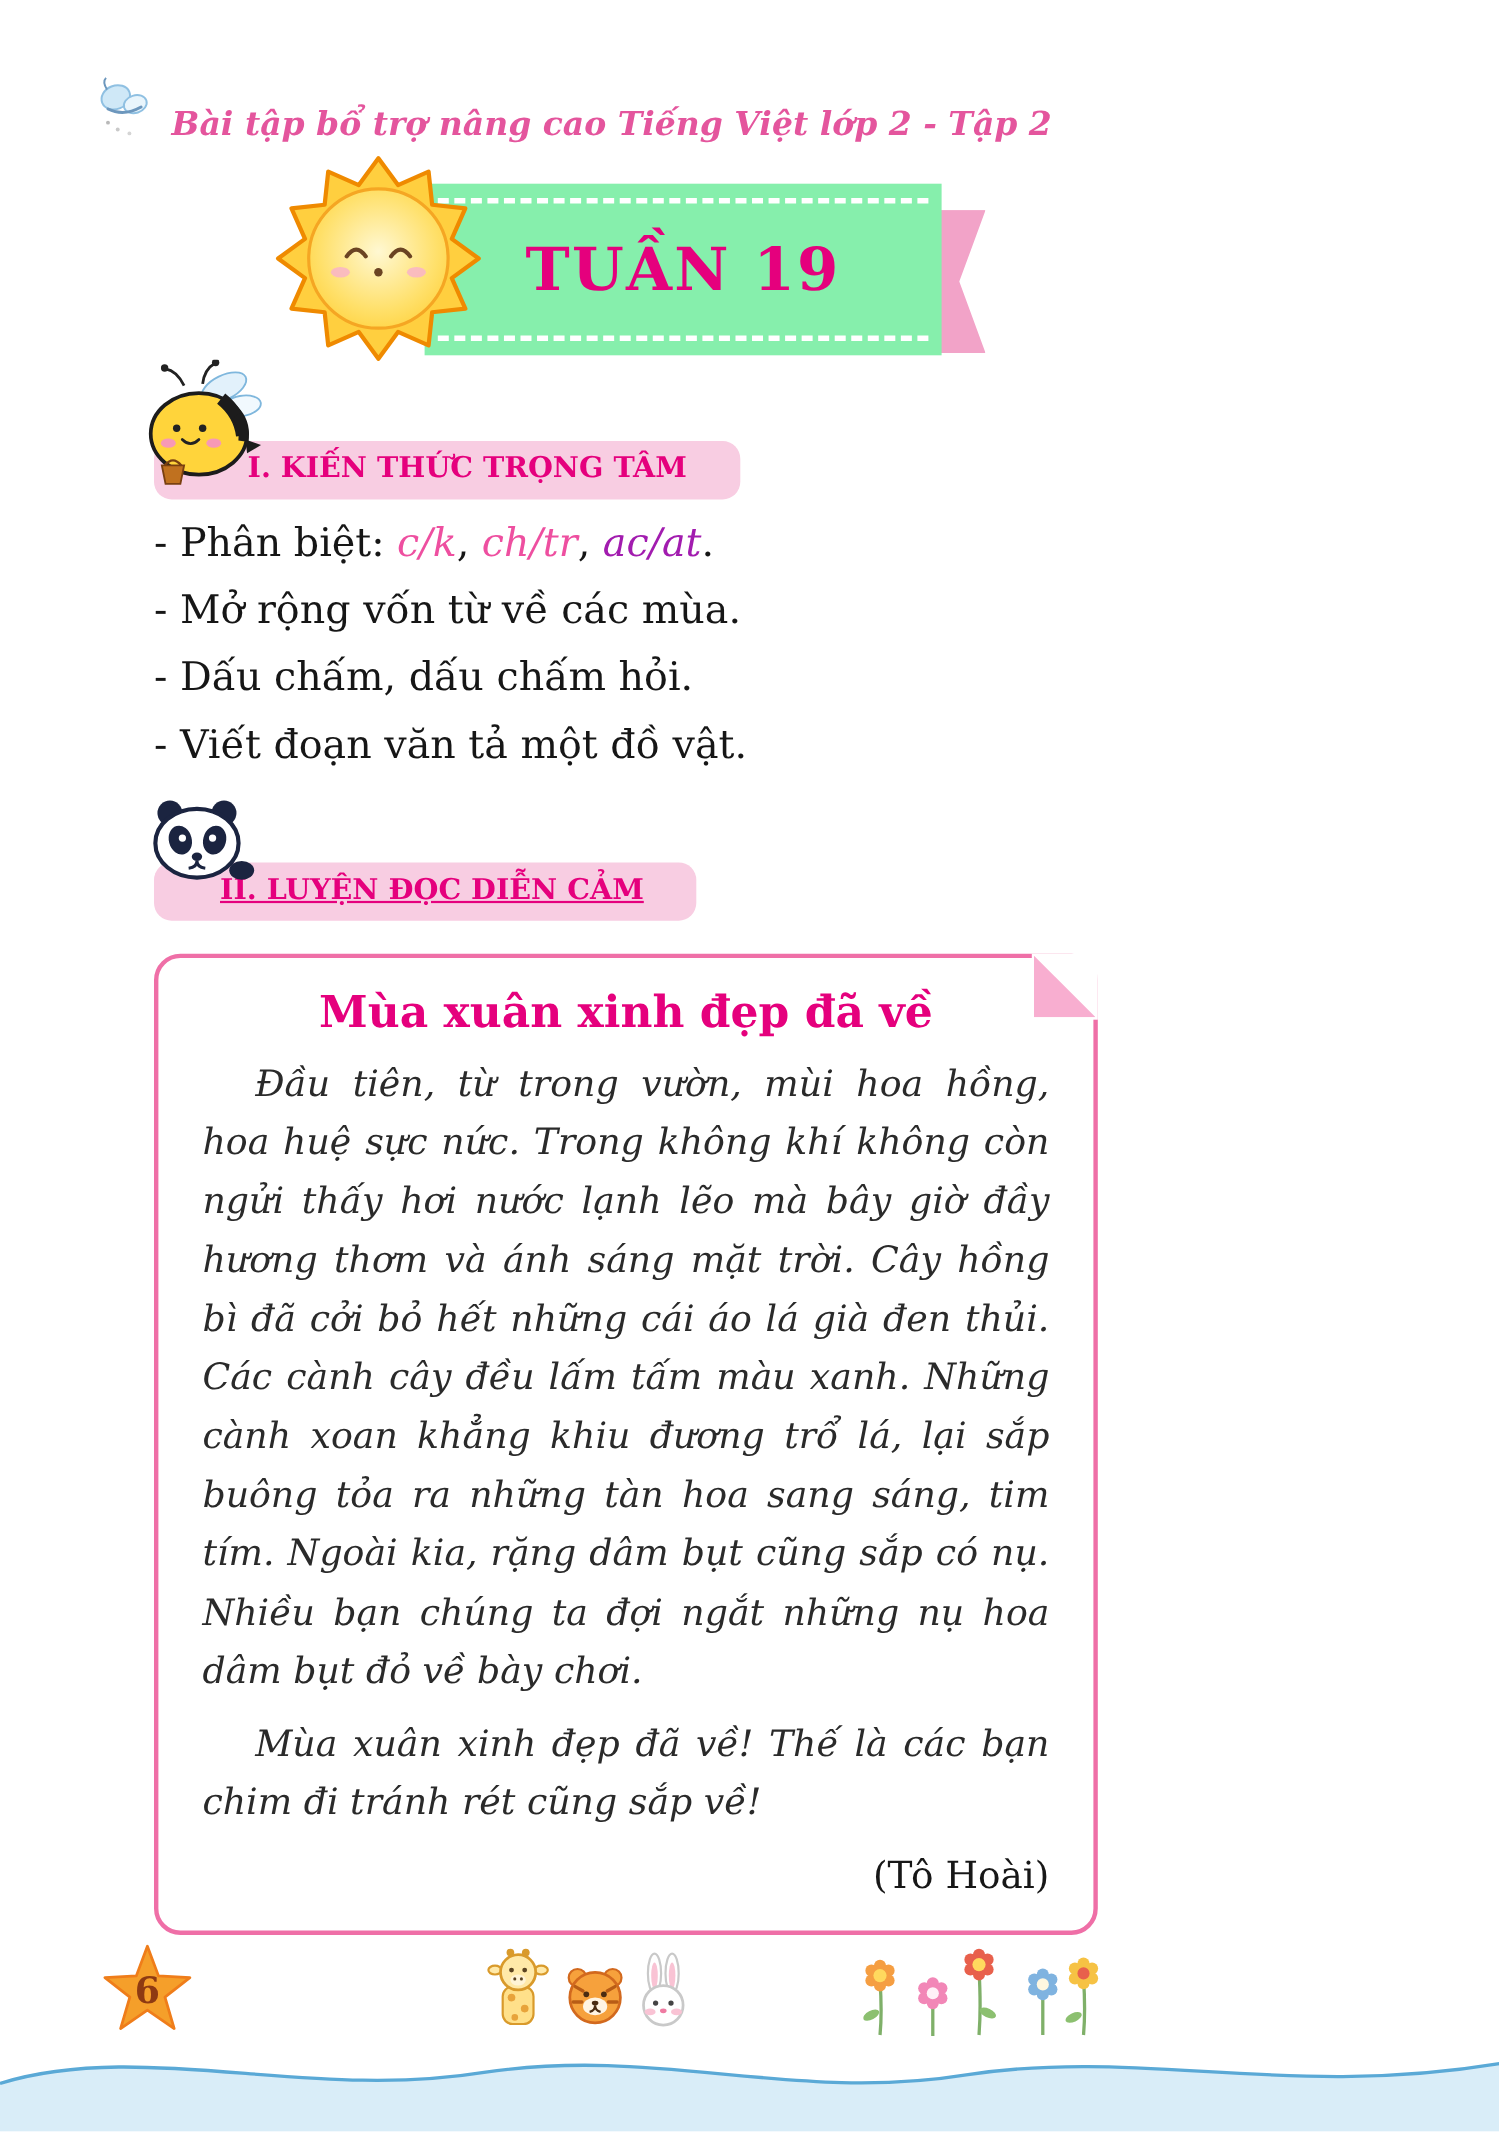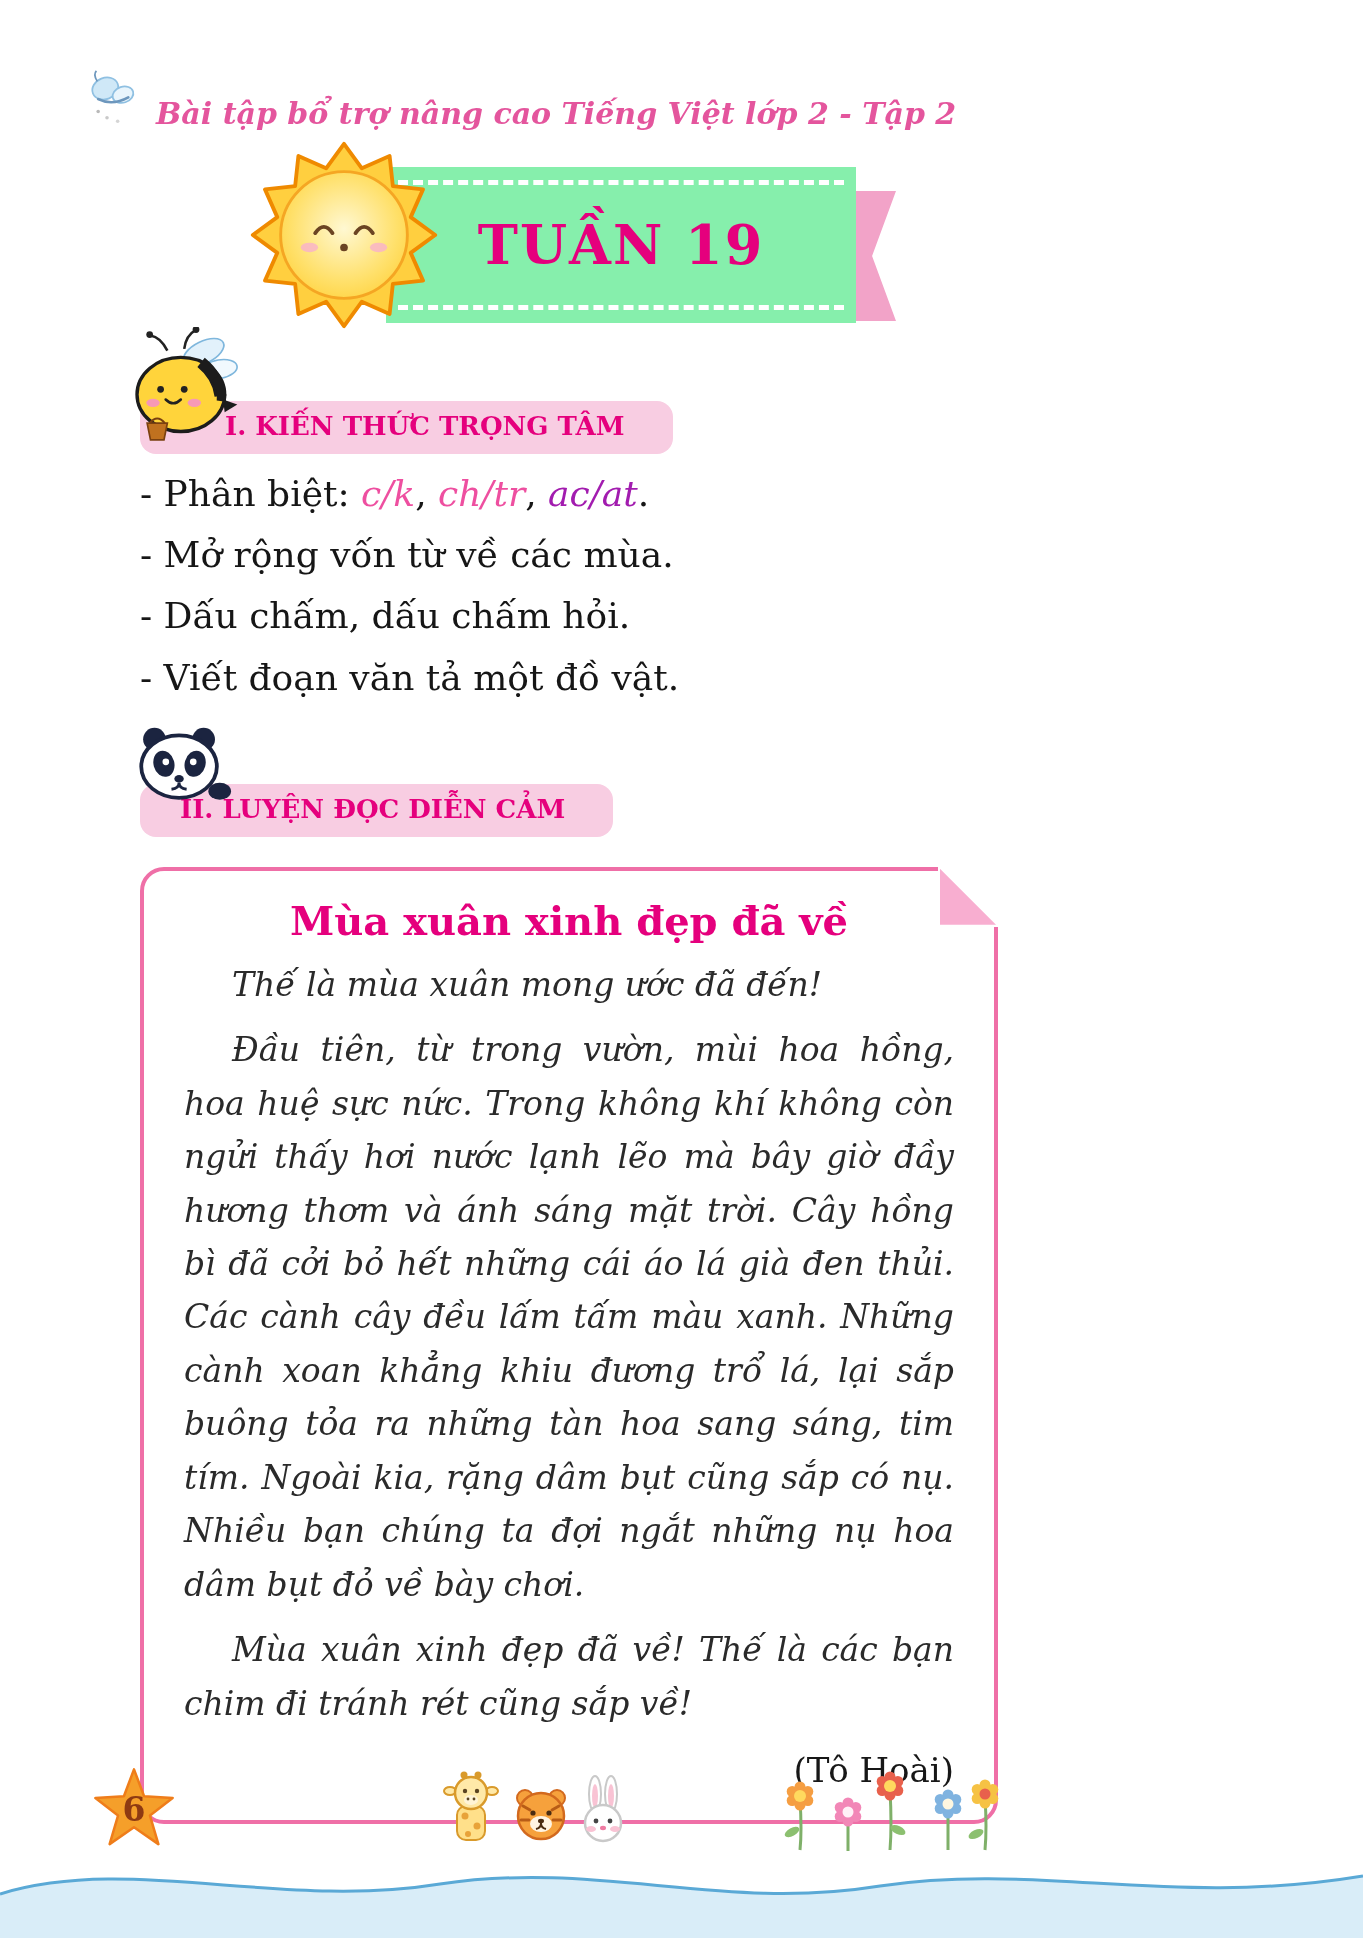--- a/index.html
+++ b/index.html
@@ -21,21 +21,21 @@
   .banner-body::before { top:13px; } .banner-body::after { bottom:13px; }
   .week-title { font-size:54px; font-weight:bold; color:#e5007d; letter-spacing:2px; }
   .sun-holder { position:absolute; left:0; top:-14px; width:192px; height:192px; z-index:2; }
 
   
   .content { margin-left:140px; width:858px; }
   .icon-bee { width:128px; height:118px; margin:6px 0 -44px -24px; position:relative; z-index:2; }
   .icon-panda { width:104px; height:92px; margin:18px 0 -30px -12px; position:relative; z-index:2; }
   .pill { display:inline-block; background:#f8cde2; border-radius:16px; padding:10px 48px 13px 85px;
           font-size:26px; font-weight:bold; color:#e5007d; }
-  .pill.reading { padding-left:40px; }
+  .pill.reading { padding-left:60px;text-decoration:underline; }
 
   .k-list { margin-top:14px; font-size:36px; color:#161616; }
   .k-item { margin:9px 0; line-height:1.45; }
   .pair-pink { color:#ee4fa0; font-style:italic;margin-top:36px; }
   .pair-blue { color:#a21caf; font-style:italic; }
 
   
   .reading-box { position:relative; margin-top:30px; width:858px; border:4px solid #ef6fa7; border-radius:24px;
                  padding:22px 40px 30px; background:#fff; }
   .fold-cover { position:absolute; top:-4px; right:-4px; width:60px; height:60px; background:#ffffff; }
@@ -153,21 +153,20 @@
     </div>
     <div class="pill reading">
       <span>II. LUYỆN ĐỌC DIỄN CẢM</span>
     </div>
 
     
     <div class="reading-box">
       <div class="fold-cover"></div>
       <div class="fold-flap"></div>
       <h2 class="passage-title">Mùa xuân xinh đẹp đã về</h2>
-      <p class="passage-p first">Thế là mùa xuân mong ước đã đến!</p>
       <p class="passage-p">Đầu tiên, từ trong vườn, mùi hoa hồng, hoa huệ sực nức. Trong không khí không còn ngửi thấy hơi nước lạnh lẽo mà bây giờ đầy hương thơm và ánh sáng mặt trời. Cây hồng bì đã cởi bỏ hết những cái áo lá già đen thủi. Các cành cây đều lấm tấm màu xanh. Những cành xoan khẳng khiu đương trổ lá, lại sắp buông tỏa ra những tàn hoa sang sáng, tim tím. Ngoài kia, rặng dâm bụt cũng sắp có nụ. Nhiều bạn chúng ta đợi ngắt những nụ hoa dâm bụt đỏ về bày chơi.</p>
       <p class="passage-p">Mùa xuân xinh đẹp đã về! Thế là các bạn chim đi tránh rét cũng sắp về!</p>
       <div class="author-line">(Tô Hoài)</div>
     </div>
 
   </main>
 
   <footer class="page-footer">
 
     <div class="star-badge">

